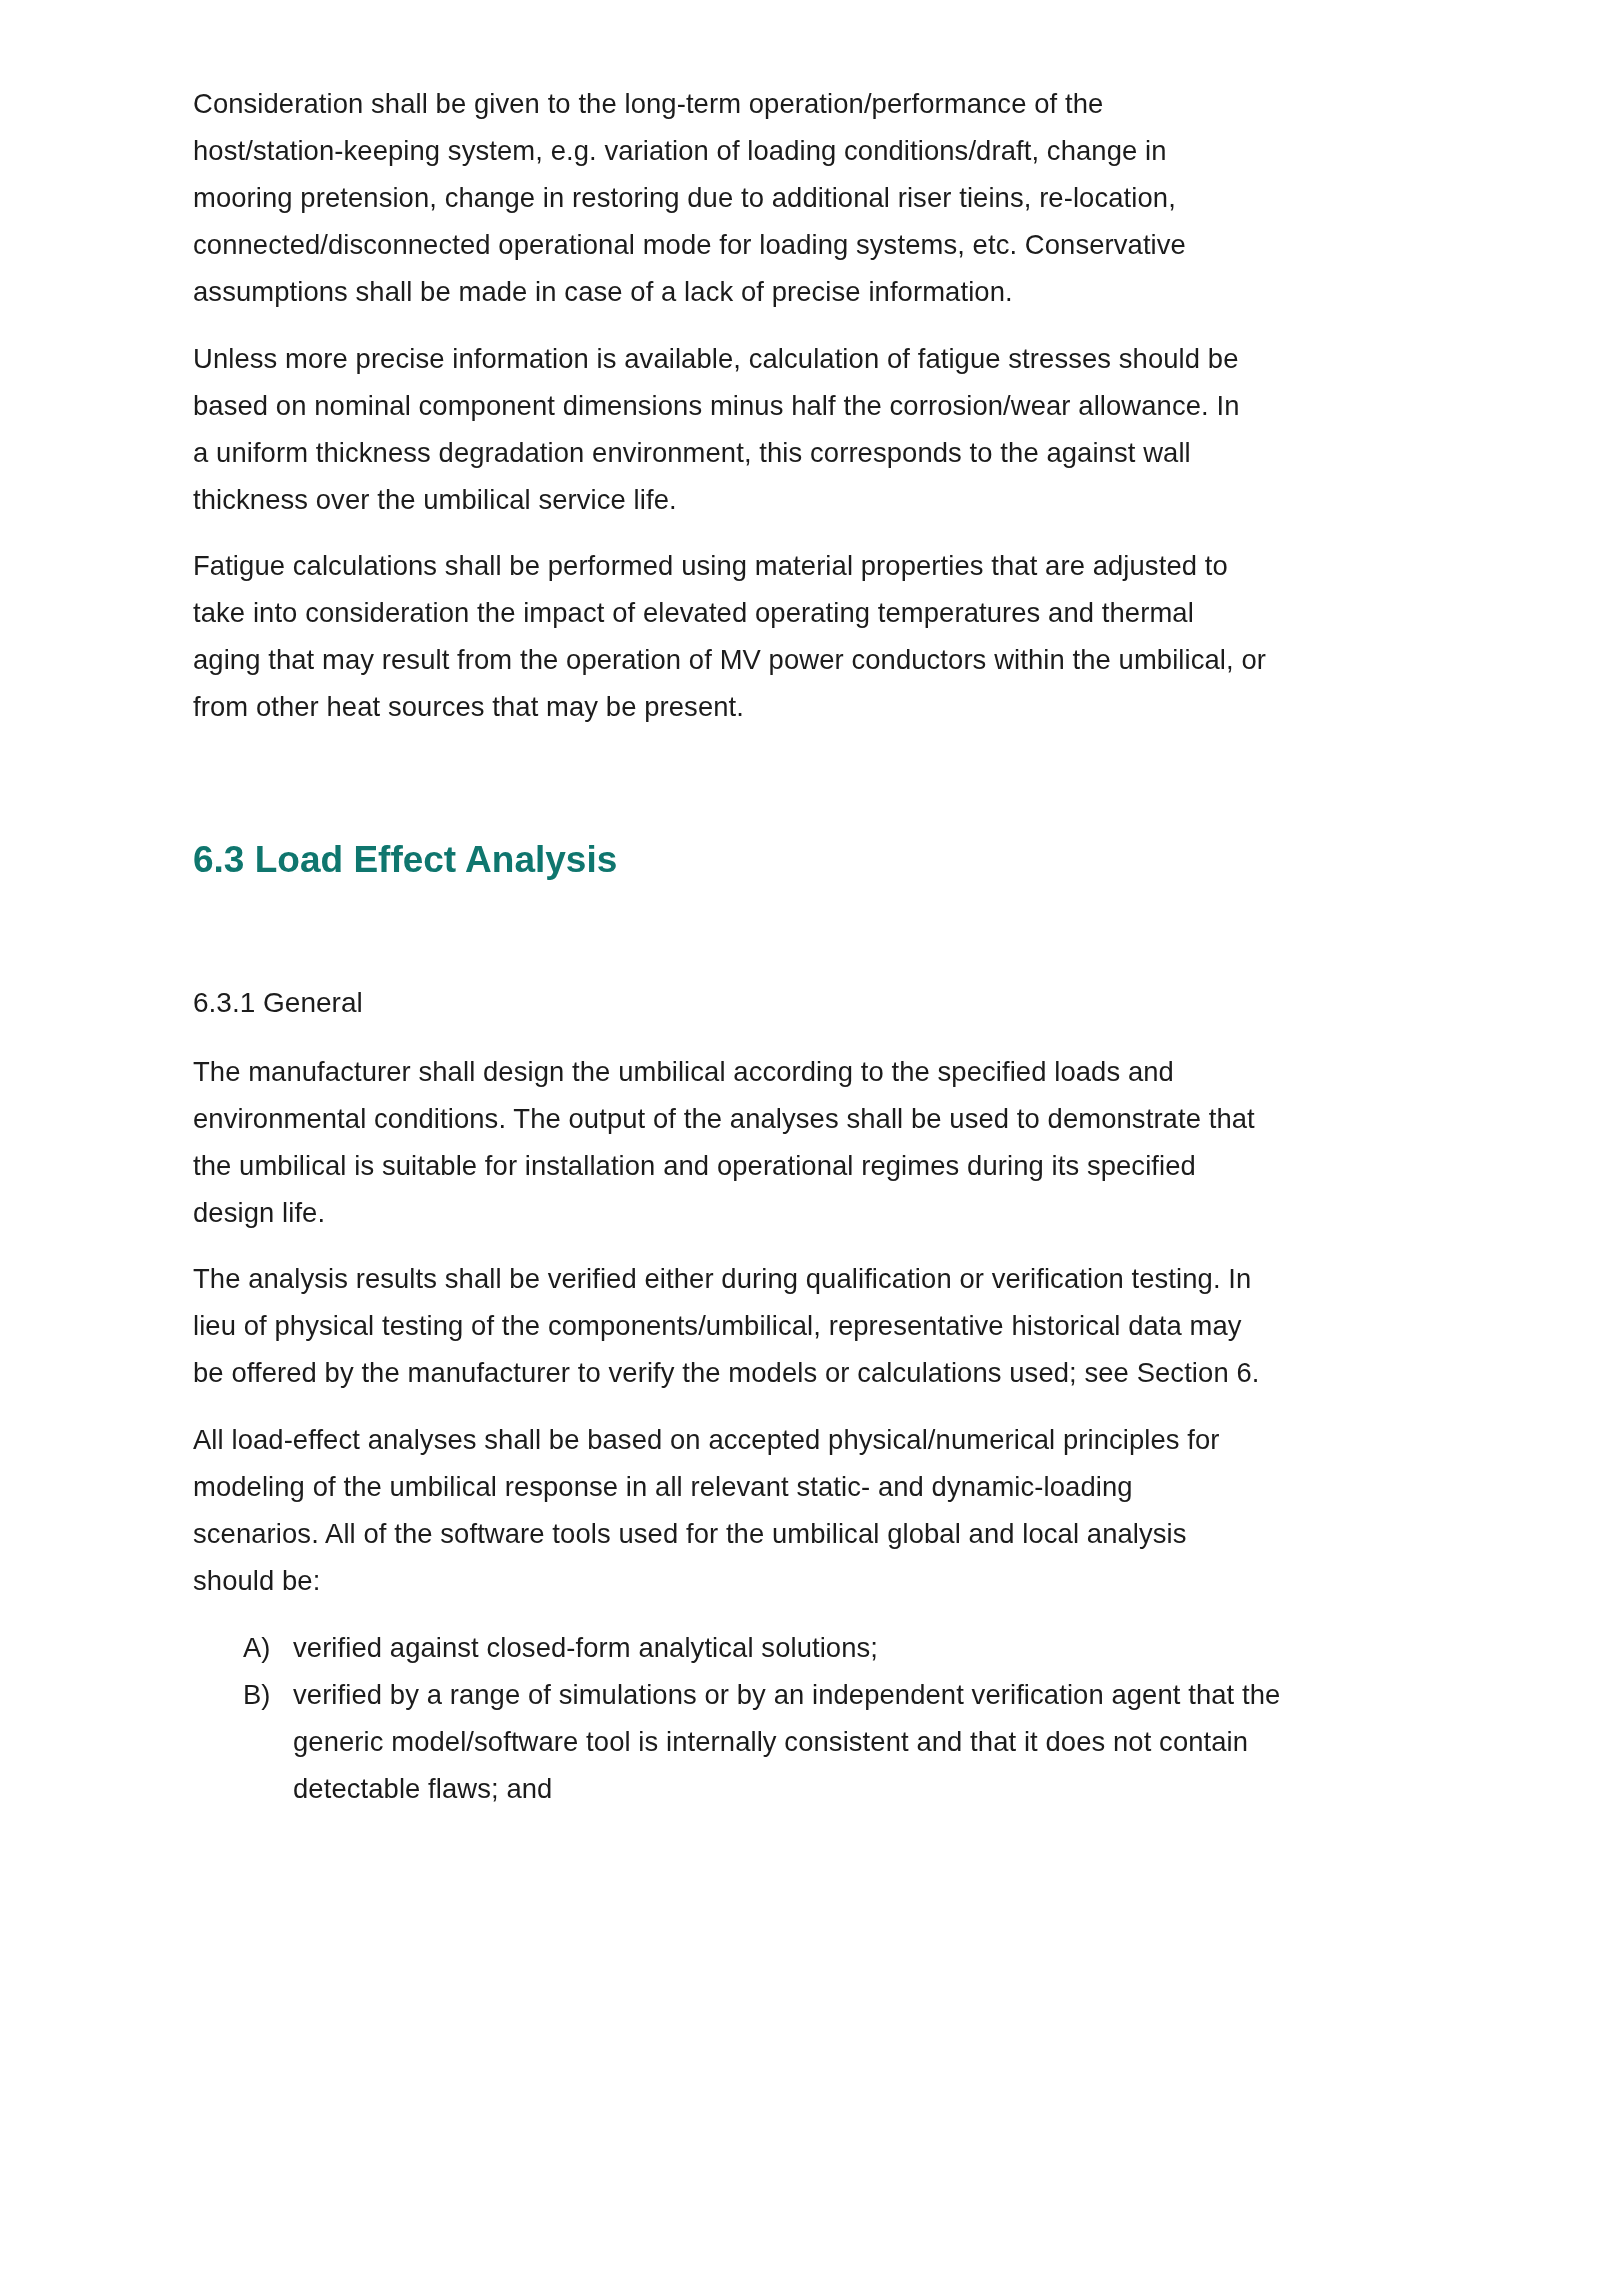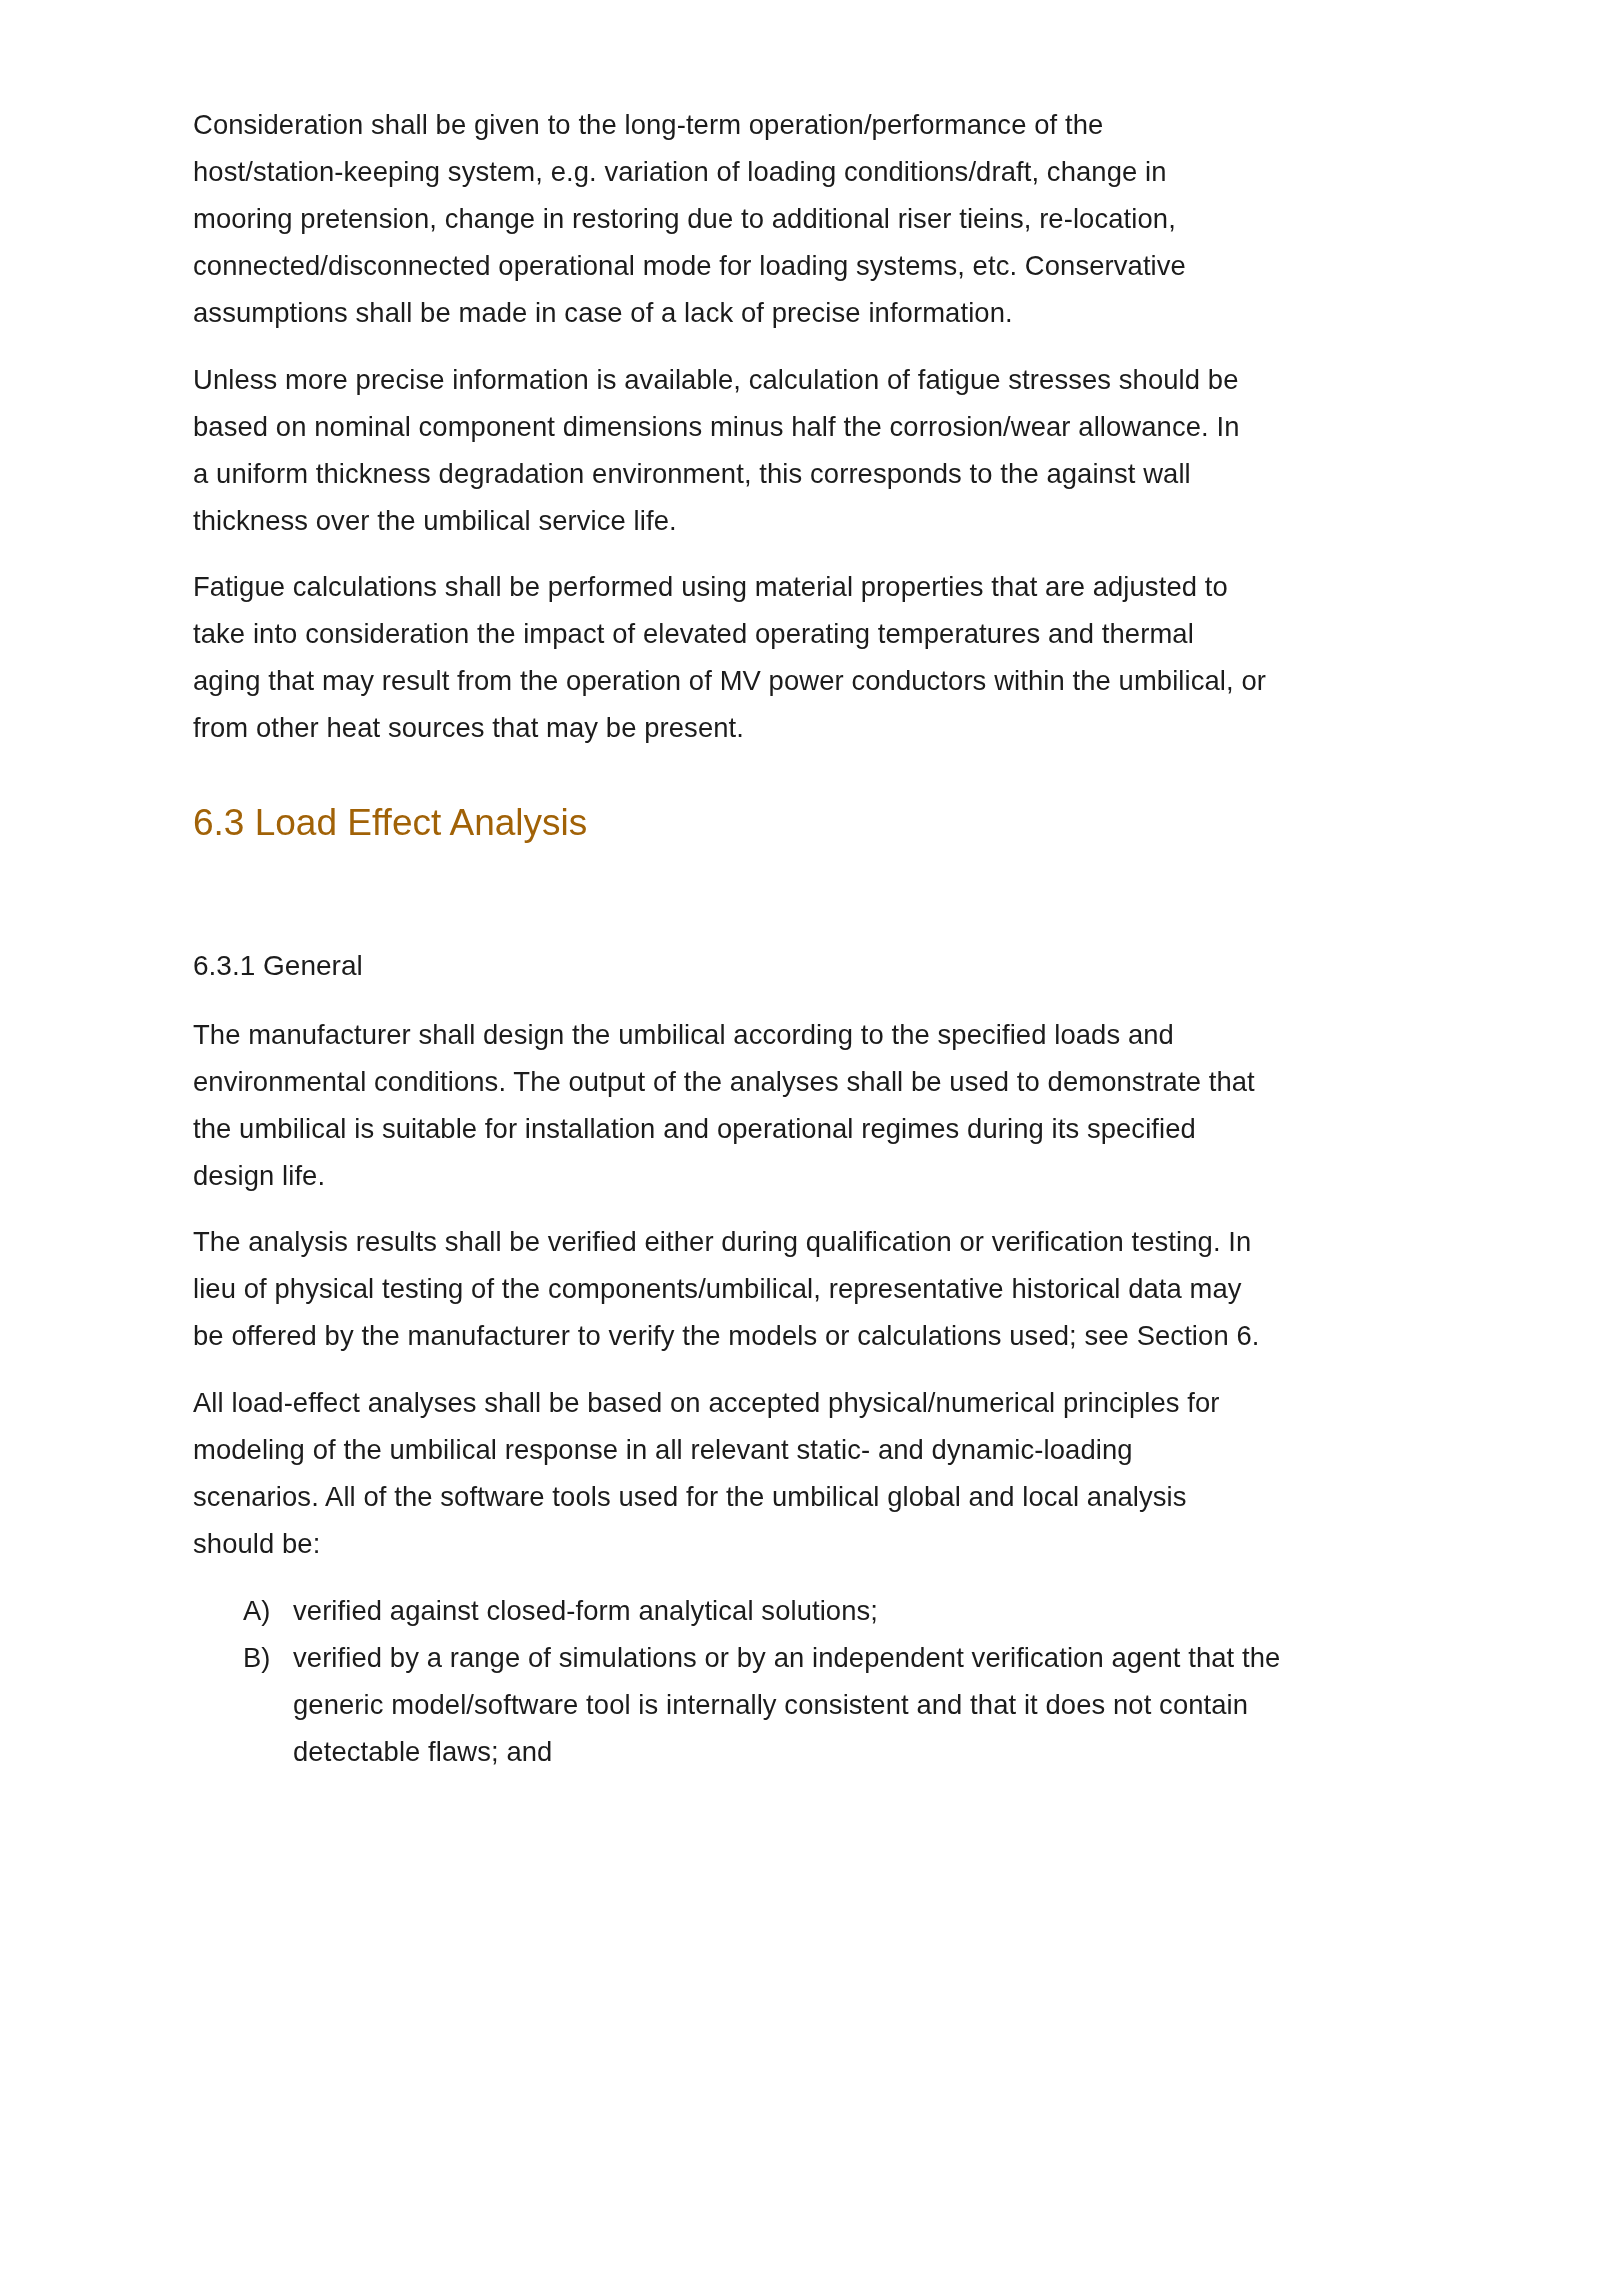--- a/index.html
+++ b/index.html
@@ -11,37 +11,37 @@
     width: 1621px;
     height: 2293px;
     position: relative;
     font-family: "Liberation Sans", "DejaVu Sans", sans-serif;
     color: #1c1c1c;
   }
   .page {
     box-sizing: border-box;
     width: 1621px;
     height: 2293px;
-    padding: 101px 186px 0 193px;
+    padding: 80px 186px 0 193px;
     overflow: hidden;
     background: #ffffff;
   }
   .para {
     font-size: 27.4px;
     line-height: 47px;
     white-space: pre-line;
     margin: 0 0 19.6px 0;
     letter-spacing: 0.1px;
   }
   .section-heading {
     font-size: 37px;
     line-height: 55px;
-    font-weight: normal;
-    color: #a16207;
-    margin: 44px 0 0 0;
+    font-weight: bold;
+    color: #0f766e;
+    margin: 102px 0 0 0;
   }
   .subsection-heading {
     font-size: 28px;
     line-height: 47px;
     font-weight: normal;
     margin: 92px 0 21.6px 0;
   }
   .list {
     margin: 0 0 0 50px;
   }

